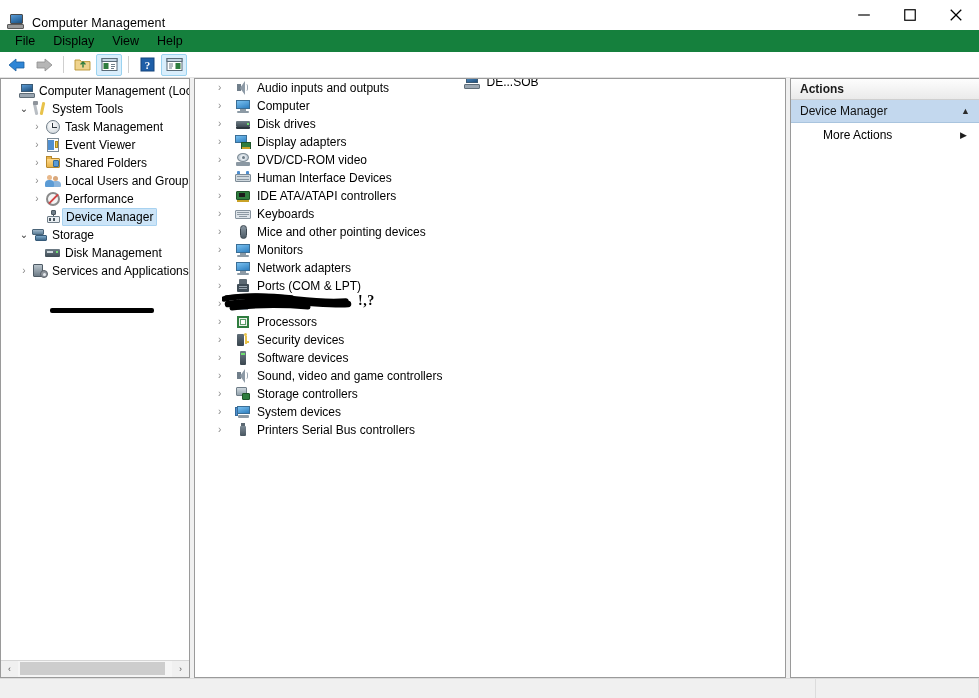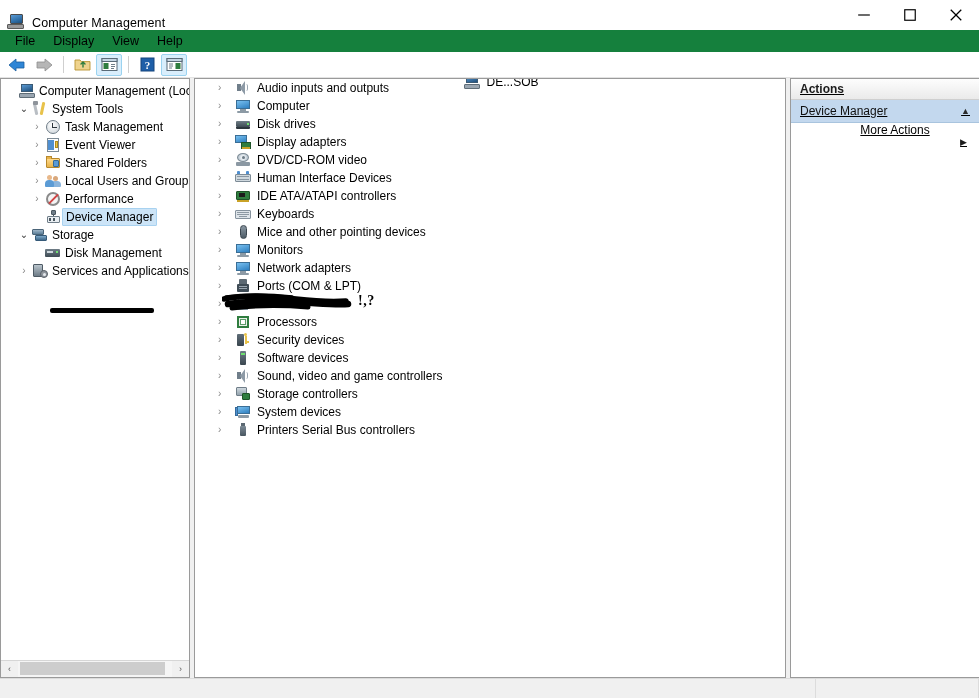--- a/index.html
+++ b/index.html
@@ -285,21 +285,20 @@
   
   .right-pane {
     width: 189px;
     flex: 0 0 189px;
     background: #ffffff;
     border: 1px solid #9a9a9a;
     border-right: none;
     display: flex;
     flex-direction: column;
     margin-left: 4px;
-    text-decoration: underline;
   }
   .actions-header {
     height: 21px;
     flex: 0 0 21px;
     background: linear-gradient(#fdfdfd,#eaeaea);
     border-bottom: 1px solid #cfcfcf;
     display: flex;
     align-items: center;
     padding-left: 9px;
     font-weight: bold;
@@ -323,21 +322,20 @@
     color: #2b2b2b;
   }
   .action-item {
     height: 24px;
     display: flex;
     align-items: center;
     padding-left: 32px;
     padding-right: 12px;
     font-size: 12px;
     color: #000;
-    flex-direction: column;
   }
   .action-item .glyph {
     margin-left: auto;
     font-size: 9px;
     color: #1c1c1c;
   }
   .right-fill { flex: 1 1 auto; background: #fff; }
 
   
   .statusbar {

